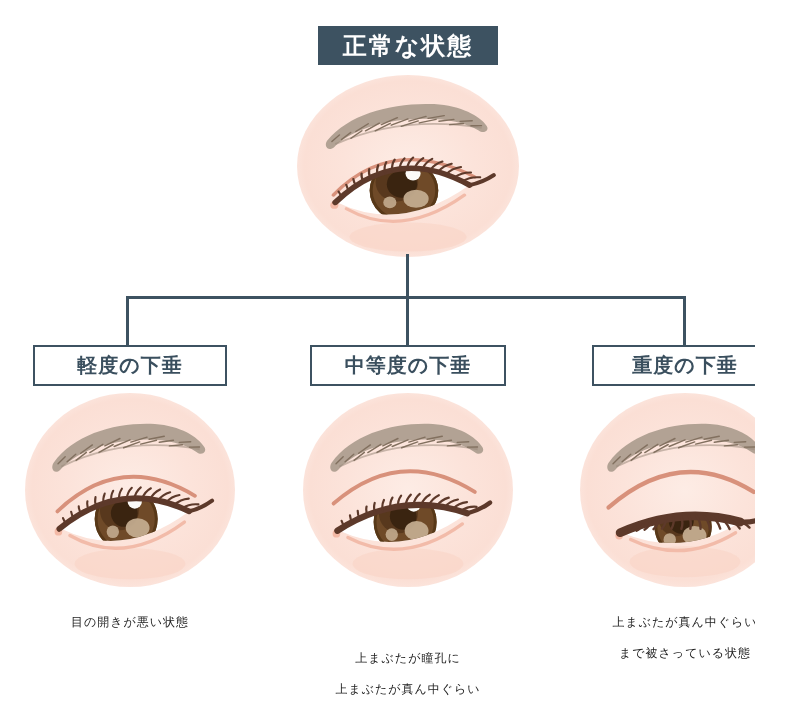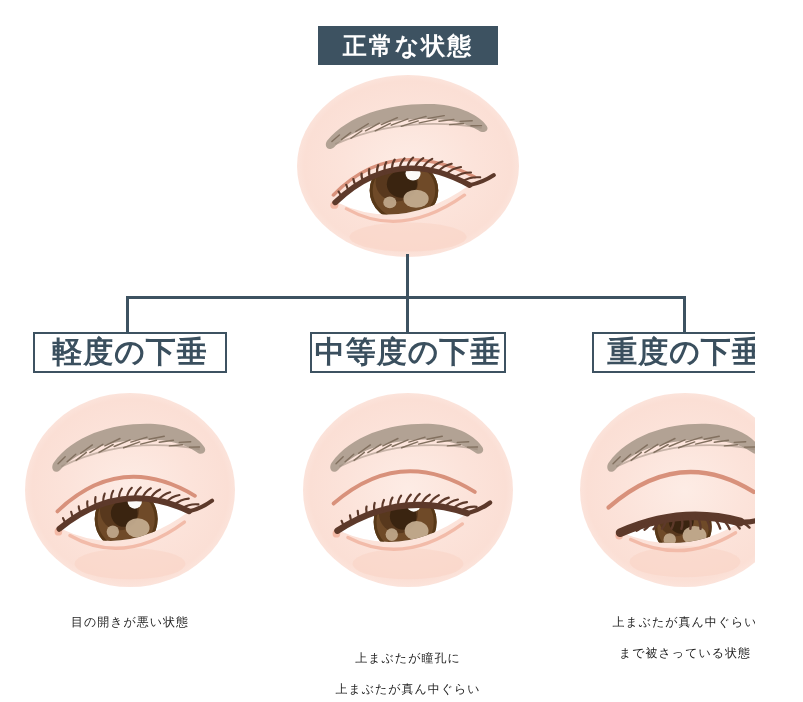--- a/index.html
+++ b/index.html
@@ -17,23 +17,23 @@
   
   .line{position:absolute;background:var(--accent,#3d5261);}
   .stem{left:406px;top:254px;width:3px;height:44px;}
   .hbar{left:126px;top:296px;width:560px;height:3px;}
   .drop{top:296px;width:3px;height:50px;}
   .drop.d1{left:126px;}
   .drop.d2{left:406px;}
   .drop.d3{left:683px;}
   
   .label-box{
-    position:absolute;top:332px;height:37px;background:#ffffff;
+    position:absolute;top:345px;height:37px;background:#ffffff;
     border:2px solid var(--accent,#3d5261);color:#3a4f5e;
-    font-size:30px;font-weight:700;letter-spacing:1px;
+    font-size:20px;font-weight:700;letter-spacing:1px;
     display:flex;align-items:center;justify-content:center;
   }
   .label-box.b1{left:33px;width:190px;}
   .label-box.b2{left:310px;width:192px;}
   .label-box.b3{left:592px;width:182px;}
   
   .node-circle{
     position:absolute;border-radius:50%;
     background:radial-gradient(ellipse at center,
       #fdece5 0%, #fce3da 42%, #fbdfd5 66%,

